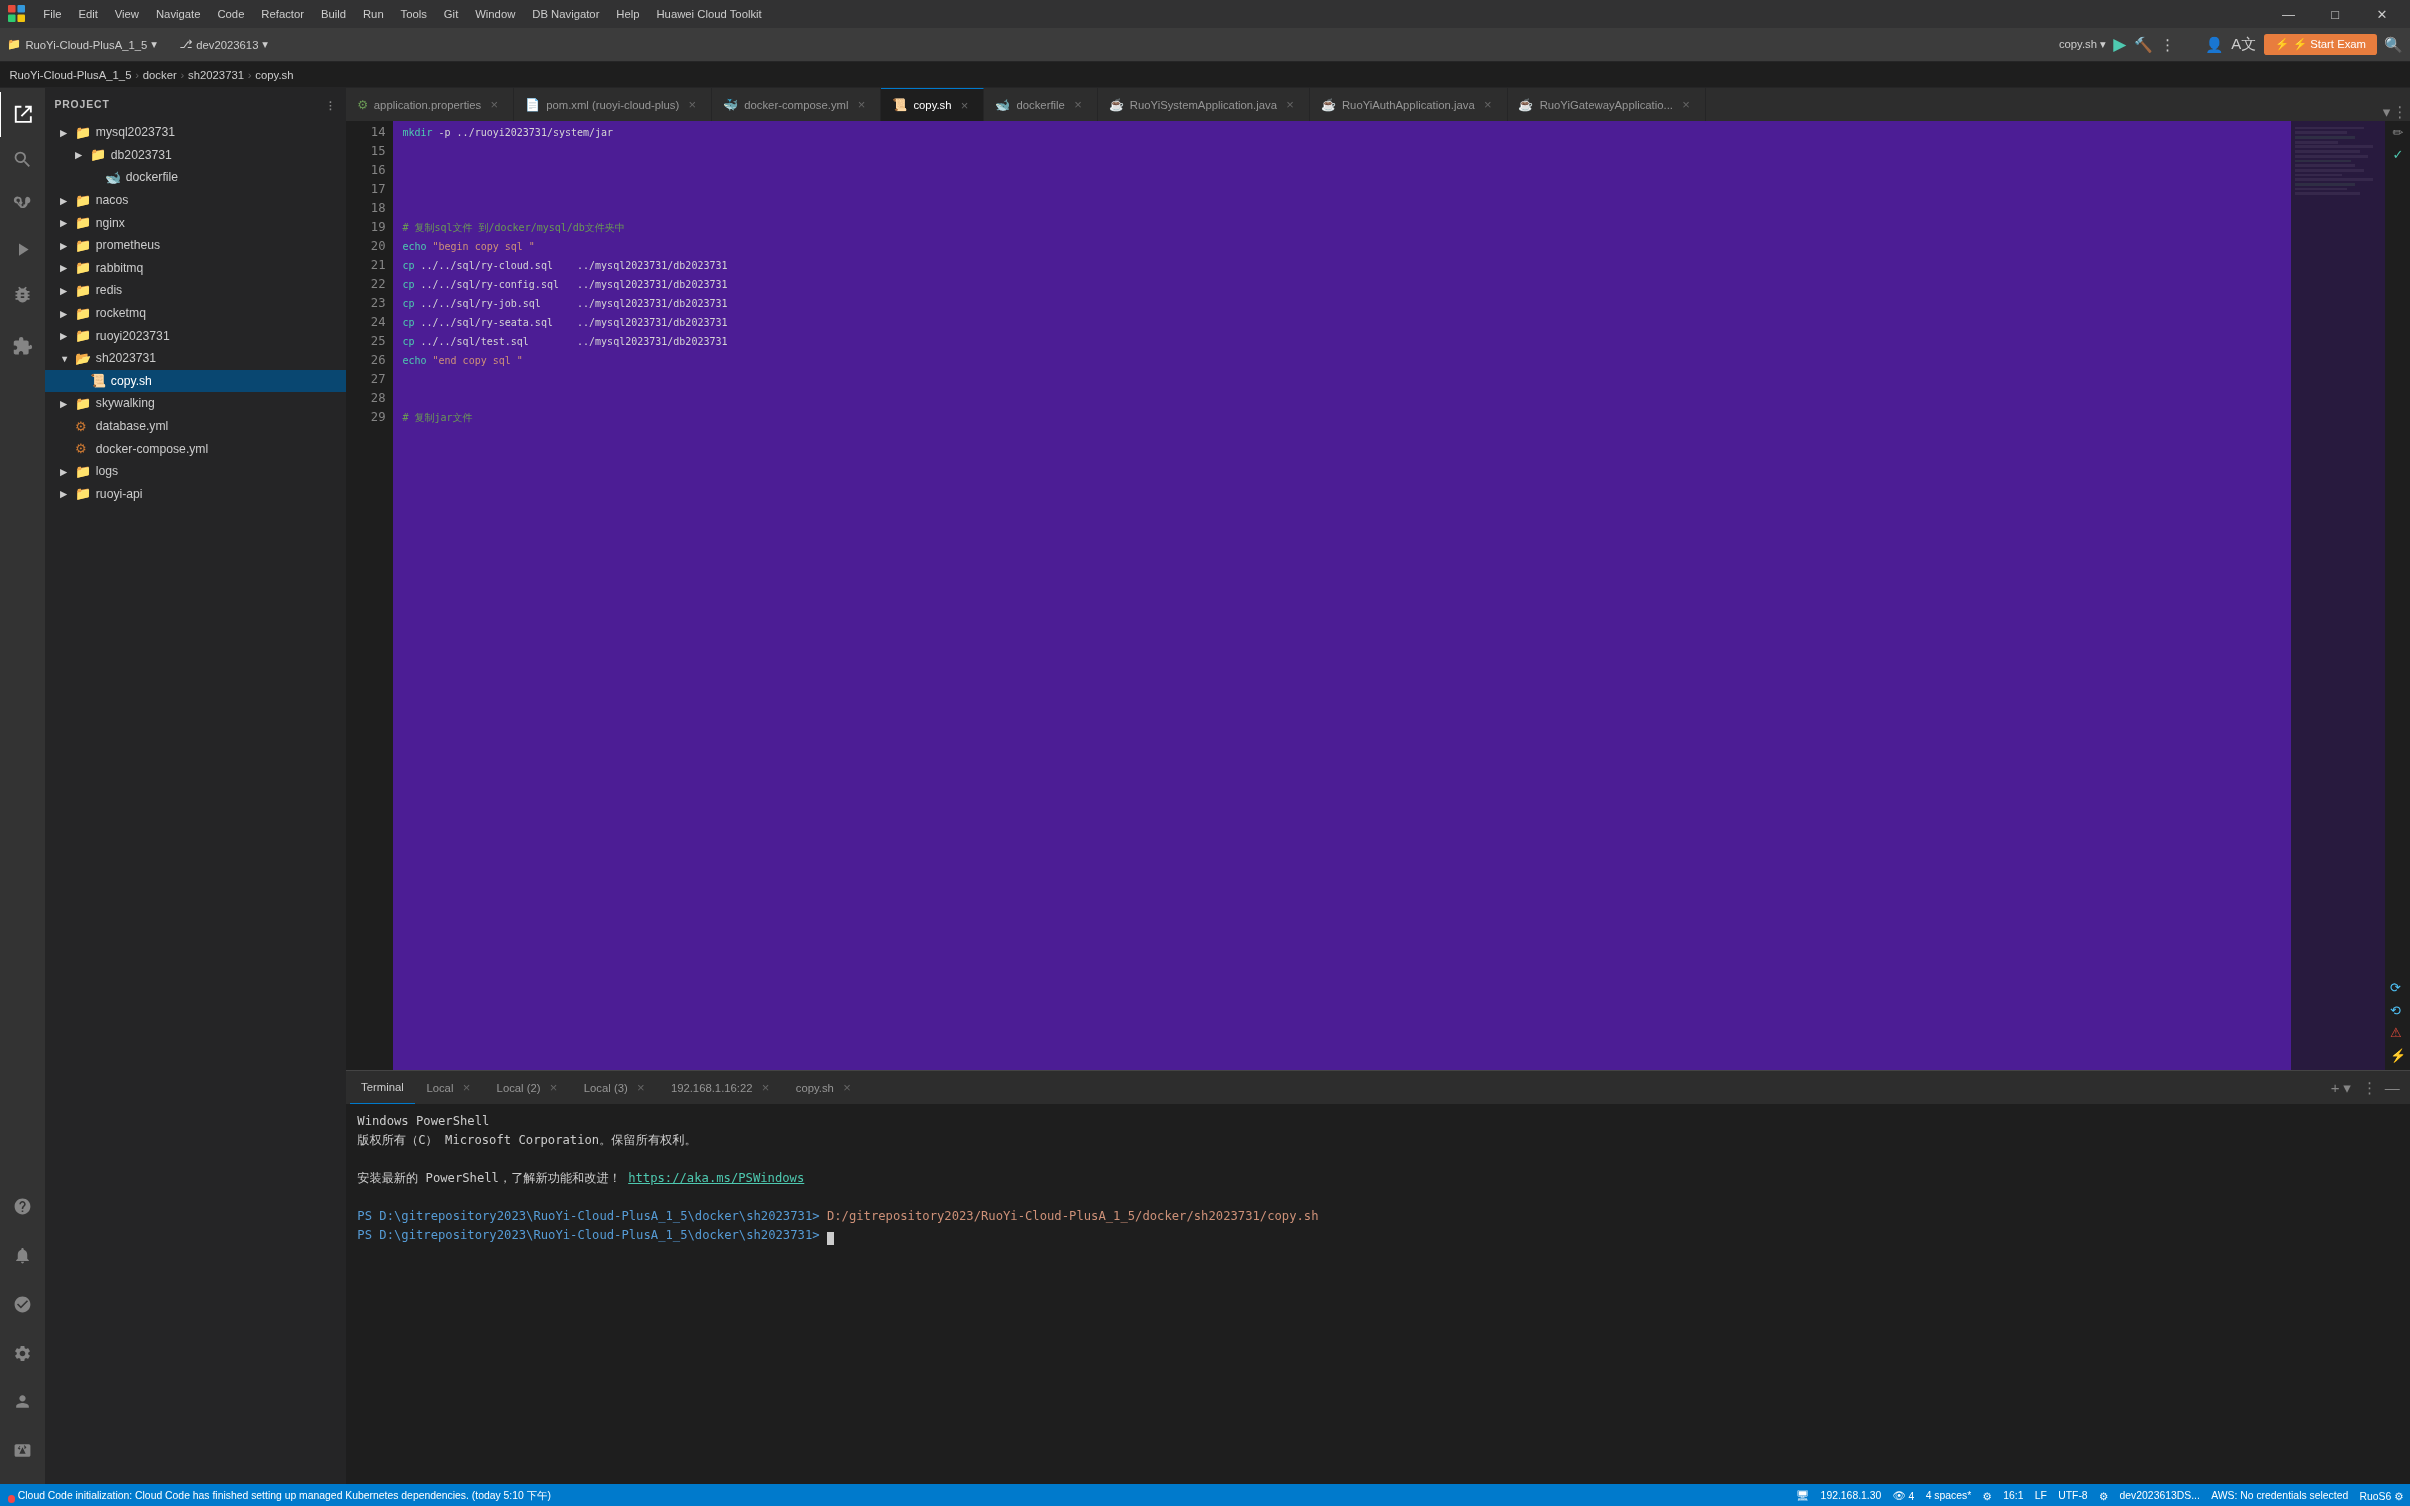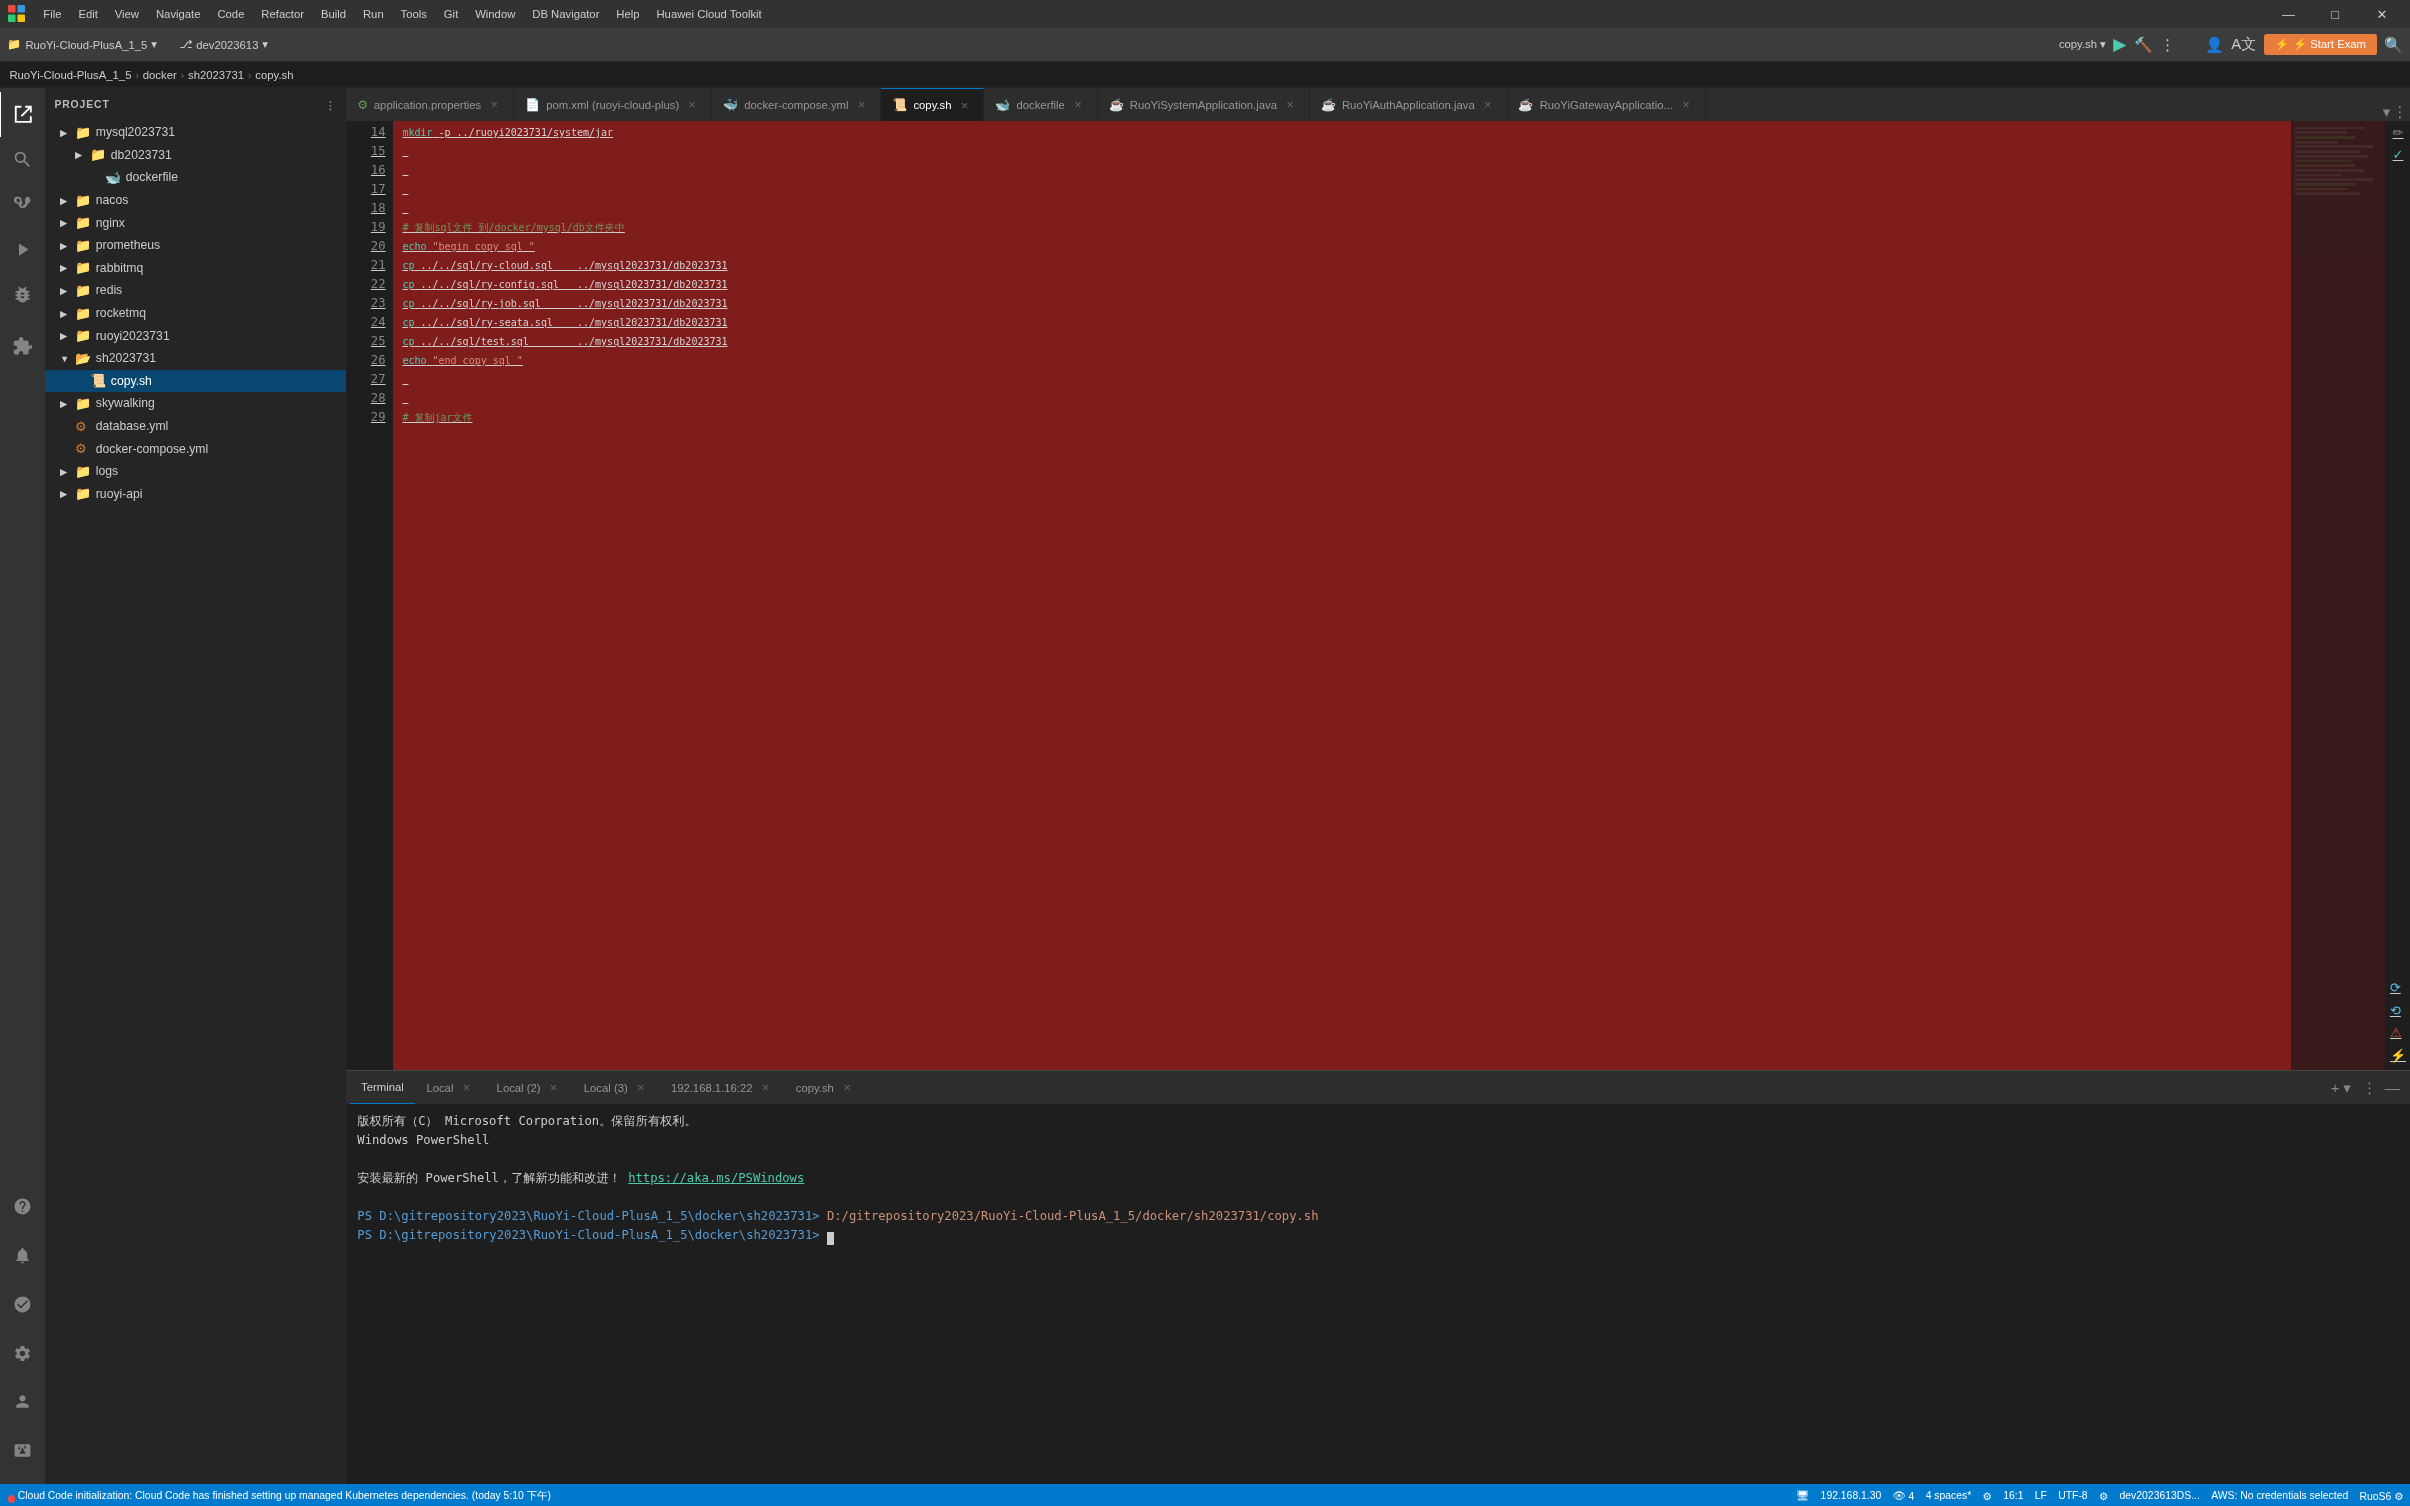--- a/index.html
+++ b/index.html
@@ -258,22 +258,21 @@
       align-items: center;
       gap: 1.9px;
       padding: 0 3.8px;
     }
 
     
     .editor-content {
       flex: 1;
       display: flex;
       overflow: hidden;
-      background: #7f1d1d;
-      text-decoration: underline;
+      background: #4c1d95;
     }
 
     .line-numbers {
       width: 47px;
       background: #1e1e1e;
       color: #858585;
       font-family: 'Consolas', monospace;
       font-size: 12.2px;
       padding: 0 7.5px 0 0;
       text-align: right;
@@ -837,22 +836,22 @@
             <span class="terminal-tab-close">×</span>
           </div>
           <div class="terminal-tabs-actions">
             <span style="color:#858585; cursor:pointer; font-size:15px;">+</span>
             <span style="color:#858585; cursor:pointer; font-size:15px;">▾</span>
             <span style="color:#858585; cursor:pointer; font-size:15px; margin-left:7.5px;">⋮</span>
             <span style="color:#858585; cursor:pointer; font-size:15px; margin-left:3.8px;">—</span>
           </div>
         </div>
         <div class="terminal-content">
+          <div><span>Windows PowerShell</span></div>
           <div><span>版权所有（C） Microsoft Corporation。保留所有权利。</span></div>
-          <div><span>Windows PowerShell</span></div>
           <div>&nbsp;</div>
           <div>
             <span>安装最新的 PowerShell，了解新功能和改进！</span>
             <span class="terminal-link">https://aka.ms/PSWindows</span>
           </div>
           <div>&nbsp;</div>
           <div>
             <span class="terminal-path">PS D:\gitrepository2023\RuoYi-Cloud-PlusA_1_5\docker\sh2023731&gt;</span>
             <span style="color:#ce9178;"> D:/gitrepository2023/RuoYi-Cloud-PlusA_1_5/docker/sh2023731/copy.sh</span>
           </div>

